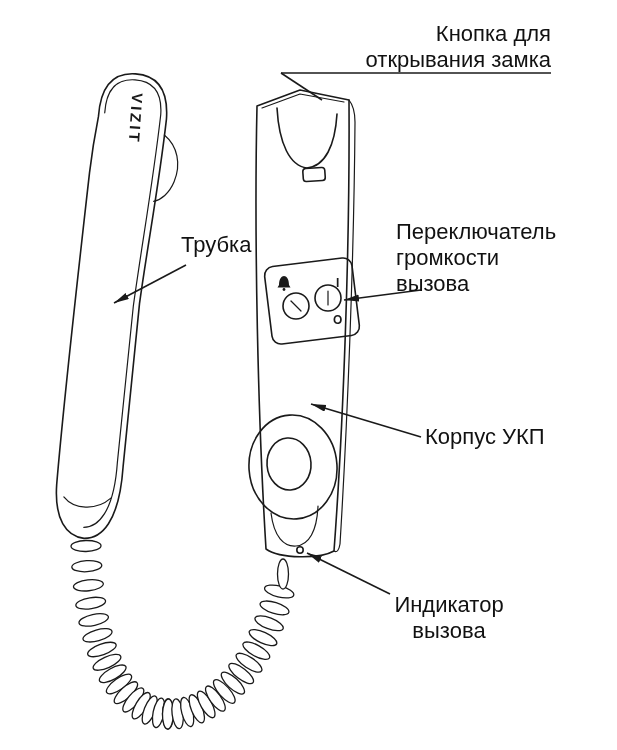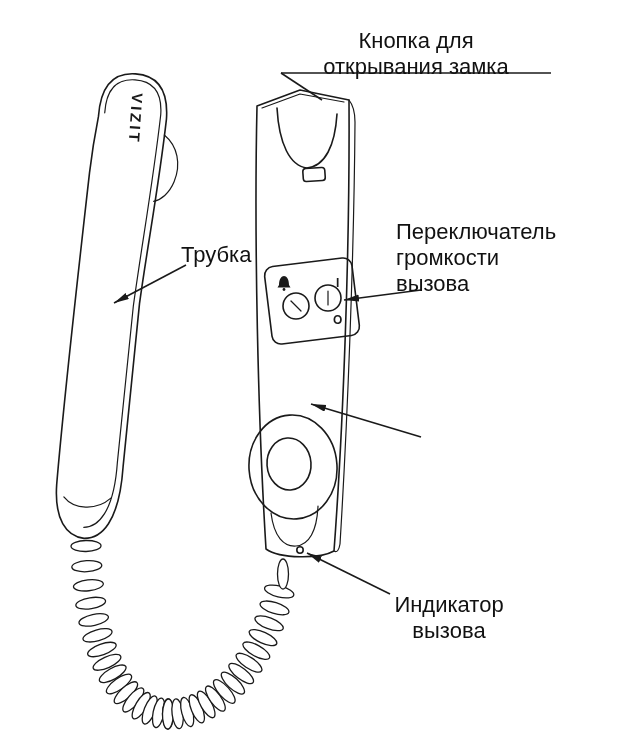--- a/index.html
+++ b/index.html
@@ -13,22 +13,22 @@
   .draw .fillblk{fill:#1a1a1a;stroke:none;}
   .coil ellipse{fill:#ffffff;stroke:#1a1a1a;stroke-width:1.3px;}
   .leaders path,.leaders line{fill:none;stroke:#1a1a1a;stroke-width:1.6px;}
   .brand{font-family:"Liberation Sans",sans-serif;font-size:15px;font-weight:bold;
          letter-spacing:3px;fill:#1a1a1a;stroke:none;}
   .mark{font-family:"Liberation Sans",sans-serif;font-size:12px;font-weight:bold;
         fill:#1a1a1a;stroke:none;}
   
   .callout{position:absolute;color:#111;font-size:22px;line-height:26px;
            white-space:pre-line;}
-  #lbl-lock{left:281px;top:28px;width:270px;text-align:center;}
-  #lbl-handset{left:181px;top:242px;width:120px;text-align:left;}
+  #lbl-lock{left:281px;top:21px;width:270px;text-align:right;}
+  #lbl-handset{left:181px;top:232px;width:120px;text-align:left;}
   #lbl-volume{left:396px;top:219px;width:185px;text-align:left;}
   #lbl-body{left:425px;top:424px;width:160px;text-align:left;}
   #lbl-indicator{left:374px;top:592px;width:150px;text-align:center;}
 </style>
 </head>
 <body>
 
 <div class="stage">
 
   <svg id="diagram-svg" width="617" height="750" viewBox="0 0 617 750">
@@ -123,15 +123,16 @@
       <line x1="390" y1="594" x2="307" y2="553" marker-end="url(#arrow)"></line>
     </g>
   </svg>
 
   <div class="callout" id="lbl-lock">Кнопка для
 открывания замка</div>
   <div class="callout" id="lbl-handset">Трубка</div>
   <div class="callout" id="lbl-volume">Переключатель
 громкости
 вызова</div>
+  <div class="callout" id="lbl-body">Корпус УКП</div>
   <div class="callout" id="lbl-indicator">Индикатор
 вызова</div>
 </div>
 
 </body></html>

